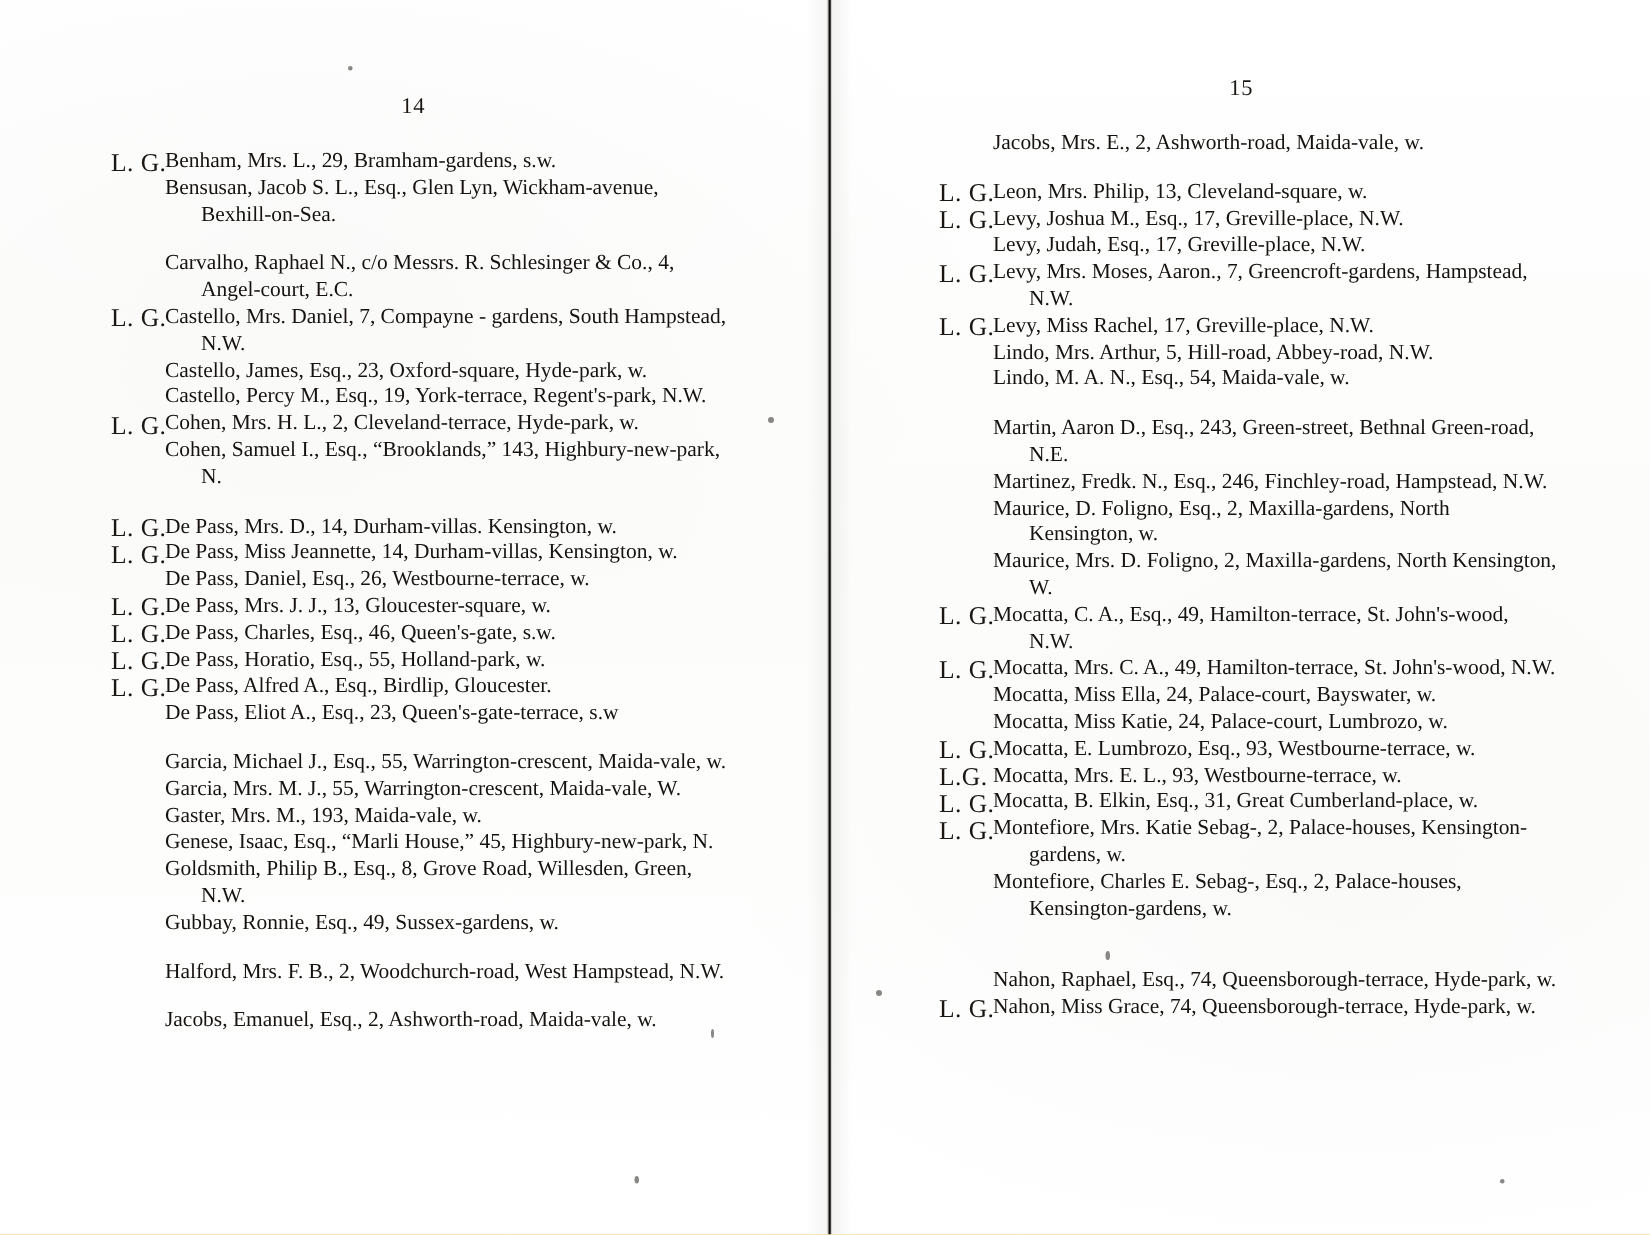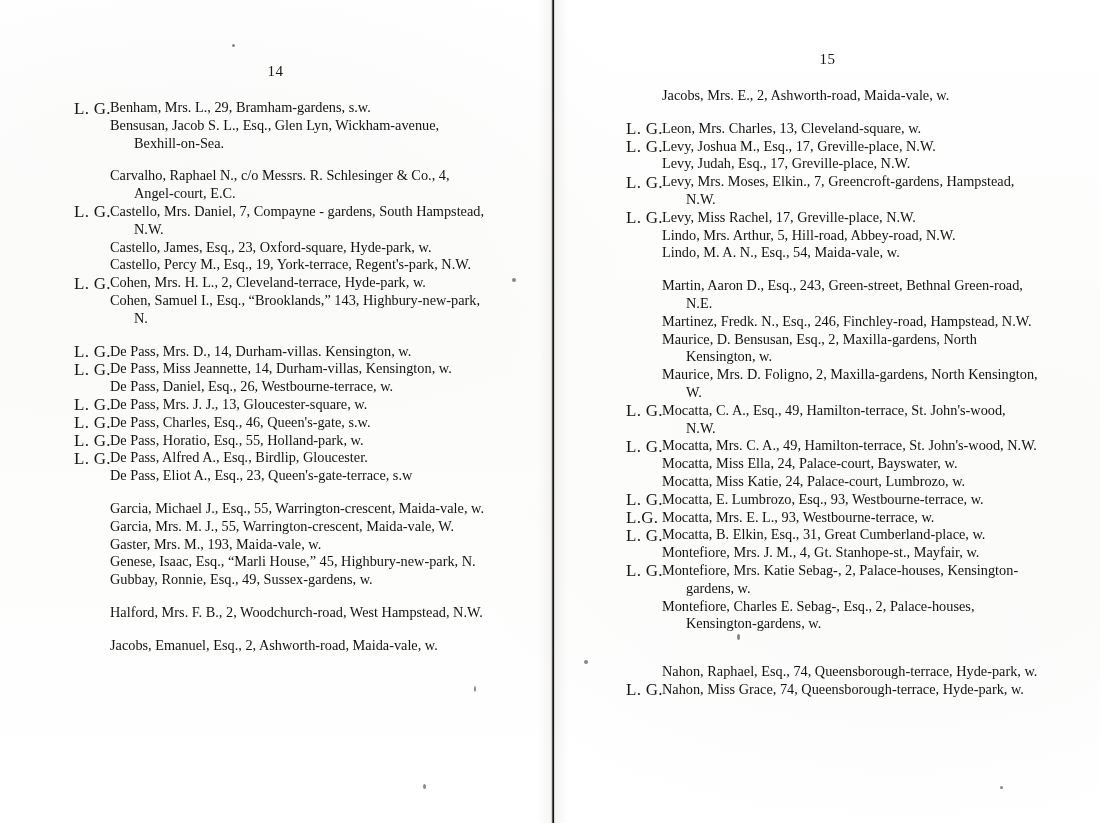--- a/index.html
+++ b/index.html
@@ -199,20 +199,23 @@
         <div class="entry no-marker">
           <span class="body">Garcia, Mrs. M. J., 55, Warrington-crescent, Maida-vale, W.</span>
         </div>
         <div class="entry no-marker">
           <span class="body">Gaster, Mrs. M., 193, Maida-vale, w.</span>
         </div>
         <div class="entry no-marker">
           <span class="body">Genese, Isaac, Esq., “Marli House,” 45, Highbury-new-park, N.</span>
         </div>
         <div class="entry no-marker">
+          <span class="body">Goldsmith, Philip B., Esq., 8, Grove Road, Willesden, Green, N.W.</span>
+        </div>
+        <div class="entry no-marker">
           <span class="body">Gubbay, Ronnie, Esq., 49, Sussex-gardens, w.</span>
         </div>
         <div class="gap"></div>
         <div class="entry no-marker">
           <span class="body">Halford, Mrs. F. B., 2, Woodchurch-road, West Hampstead, N.W.</span>
         </div>
         <div class="gap"></div>
         <div class="entry no-marker">
           <span class="body">Jacobs, Emanuel, Esq., 2, Ashworth-road, Maida-vale, w.</span>
         </div>
@@ -224,52 +227,52 @@
 
   <div class="page page-right">
     <div class="folio">15</div>
     <div class="column" id="right-col">
         <div class="entry no-marker">
           <span class="body">Jacobs, Mrs. E., 2, Ashworth-road, Maida-vale, w.</span>
         </div>
         <div class="gap"></div>
         <div class="entry">
           <span class="marker">L. G.</span>
-          <span class="body">Leon, Mrs. Charles, 13, Cleveland-square, w.</span>
+          <span class="body">Leon, Mrs. Philip, 13, Cleveland-square, w.</span>
         </div>
         <div class="entry">
           <span class="marker">L. G.</span>
           <span class="body">Levy, Joshua M., Esq., 17, Greville-place, N.W.</span>
         </div>
         <div class="entry no-marker">
           <span class="body">Levy, Judah, Esq., 17, Greville-place, N.W.</span>
         </div>
         <div class="entry">
           <span class="marker">L. G.</span>
-          <span class="body">Levy, Mrs. Moses, Elkin., 7, Greencroft-gardens, Hampstead, N.W.</span>
+          <span class="body">Levy, Mrs. Moses, Aaron., 7, Greencroft-gardens, Hampstead, N.W.</span>
         </div>
         <div class="entry">
           <span class="marker">L. G.</span>
           <span class="body">Levy, Miss Rachel, 17, Greville-place, N.W.</span>
         </div>
         <div class="entry no-marker">
           <span class="body">Lindo, Mrs. Arthur, 5, Hill-road, Abbey-road, N.W.</span>
         </div>
         <div class="entry no-marker">
           <span class="body">Lindo, M. A. N., Esq., 54, Maida-vale, w.</span>
         </div>
         <div class="gap"></div>
         <div class="entry no-marker">
           <span class="body">Martin, Aaron D., Esq., 243, Green-street, Bethnal Green-road, N.E.</span>
         </div>
         <div class="entry no-marker">
           <span class="body">Martinez, Fredk. N., Esq., 246, Finchley-road, Hampstead, N.W.</span>
         </div>
         <div class="entry no-marker">
-          <span class="body">Maurice, D. Bensusan, Esq., 2, Maxilla-gardens, North Kensington, w.</span>
+          <span class="body">Maurice, D. Foligno, Esq., 2, Maxilla-gardens, North Kensington, w.</span>
         </div>
         <div class="entry no-marker">
           <span class="body">Maurice, Mrs. D. Foligno, 2, Maxilla-gardens, North Kensington, W.</span>
         </div>
         <div class="entry">
           <span class="marker">L. G.</span>
           <span class="body">Mocatta, C. A., Esq., 49, Hamilton-terrace, St. John's-wood, N.W.</span>
         </div>
         <div class="entry">
           <span class="marker">L. G.</span>
@@ -285,23 +288,20 @@
           <span class="marker">L. G.</span>
           <span class="body">Mocatta, E. Lumbrozo, Esq., 93, Westbourne-terrace, w.</span>
         </div>
         <div class="entry">
           <span class="marker">L.G.</span>
           <span class="body">Mocatta, Mrs. E. L., 93, Westbourne-terrace, w.</span>
         </div>
         <div class="entry">
           <span class="marker">L. G.</span>
           <span class="body">Mocatta, B. Elkin, Esq., 31, Great Cumberland-place, w.</span>
-        </div>
-        <div class="entry no-marker">
-          <span class="body">Montefiore, Mrs. J. M., 4, Gt. Stanhope-st., Mayfair, w.</span>
         </div>
         <div class="entry">
           <span class="marker">L. G.</span>
           <span class="body">Montefiore, Mrs. Katie Sebag-, 2, Palace-houses, Kensington-gardens, w.</span>
         </div>
         <div class="entry no-marker">
           <span class="body">Montefiore, Charles E. Sebag-, Esq., 2, Palace-houses, Kensington-gardens, w.</span>
         </div>
         <div class="gap"></div>
         <div class="gap"></div>

